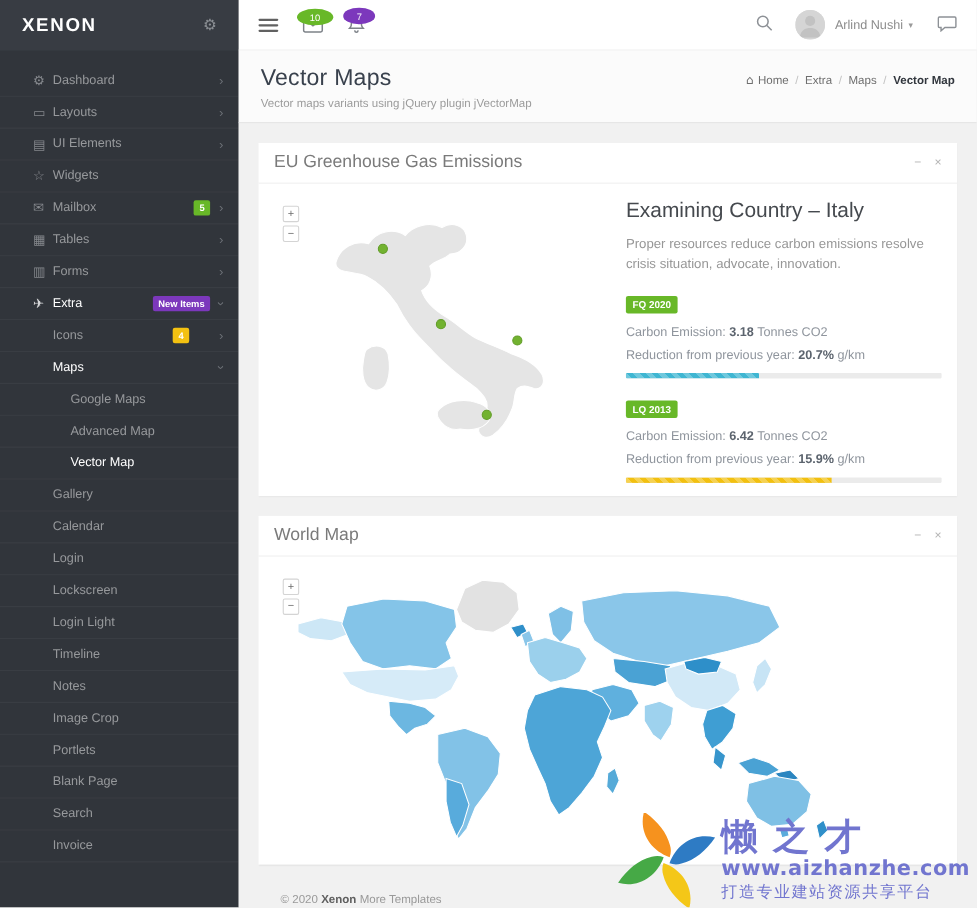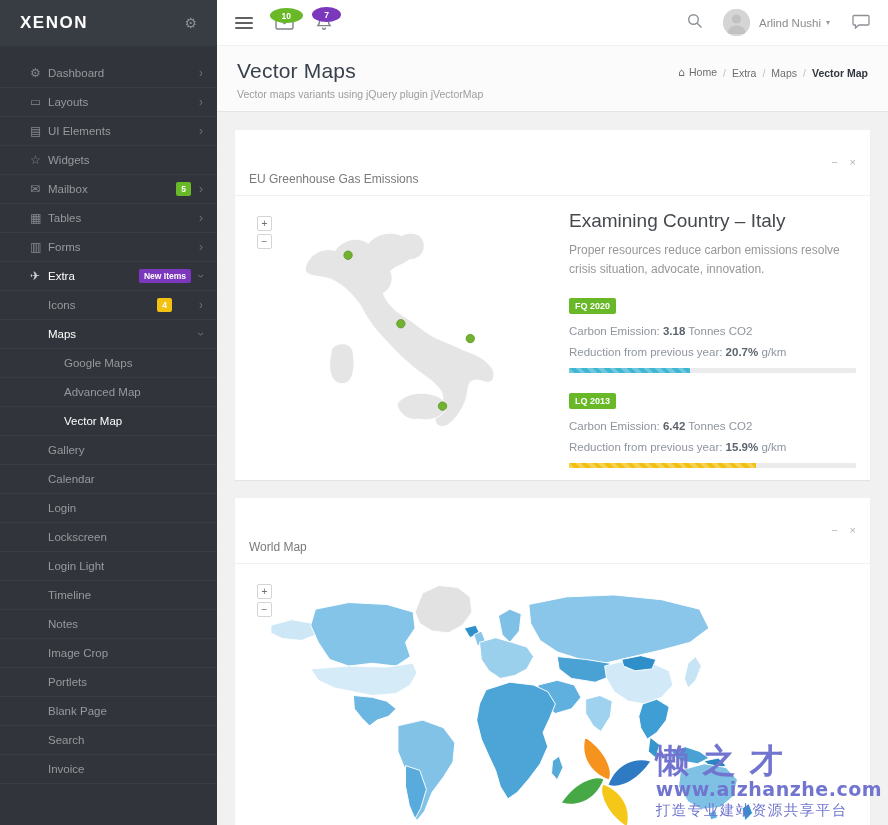--- a/index.html
+++ b/index.html
@@ -40,21 +40,21 @@
   .main { flex:1; display:flex; flex-direction:column; height:825px; position:relative; }
 
   .navbar { height:46px; background:#fff; border-bottom:1px solid #f0f0f0;
             display:flex; align-items:center; justify-content:space-between; padding:0 18px; }
   .nav-left, .nav-right { display:flex; align-items:center; }
   .hamburger { width:18px; cursor:pointer; margin-right:22px; }
   .hamburger div { height:2px; background:#616161; margin:3px 0; border-radius:1px; }
   .nav-ic { position:relative; margin-right:22px; cursor:pointer; }
   .nav-ic svg { display:block; }
   .n-badge { position:absolute; top:-7px; right:-9px; min-width:15px; height:15px;
-             border-radius:50%; color:#fff; font-size:8.5px; font-weight:bold;
+             border-radius:50%; color:#fff; font-size:8.5px; font-weight:normal;
              display:flex; align-items:center; justify-content:center; padding:0 12px; }
   .n-badge.green { background:#68b828; }
   .n-badge.purple { background:#7c38bc; }
   .search-ic { margin-right:20px; cursor:pointer; }
   .userbox { display:flex; align-items:center; cursor:pointer; margin-right:22px; }
   .avatar { width:27px; height:27px; border-radius:50%; background:#d9d9d9; overflow:hidden;
             margin-right:9px; flex:none; }
   .uname { color:#8c8c8c; font-size:11.5px; }
   .ucaret { color:#9a9a9a; font-size:8px; margin-left:5px; }
   .chat-ic { cursor:pointer; }
@@ -68,21 +68,21 @@
   .breadcrumb .bc-link { color:#6e6e6e; cursor:pointer; text-decoration:none; }
   .breadcrumb .bc-cur { color:#32373e; font-weight:bold; }
   .bc-home { font-family:"DejaVu Sans",sans-serif; font-size:11px; color:#6e6e6e; margin-right:1px; }
   .bc-sep { color:#c2c2c2; }
 
   .content { flex:1; padding:18px 18px 0; overflow:hidden; background:#f1f1f1; }
 
   .panel { background:#fff; box-shadow:0 1px 1px rgba(0,0,0,0.05); margin-bottom:18px; }
   .panel-hd { display:flex; align-items:center; justify-content:space-between;
               padding:9px 14px; border-bottom:1px solid #f0f0f0; }
-  .panel-title { font-size:12px; color:#7a7a7a;margin-top:33px; }
+  .panel-title { font-size:16px; color:#7a7a7a; }
   .panel-actions { display:flex; gap:12px; }
   .pa { color:#b5b5b5; font-size:11px; cursor:pointer; line-height:1; }
   .panel-bd { padding:12px 14px; }
 
   
   .emis-flex { display:flex; }
   .map-box { position:relative; }
   .map-italy { width:300px; height:250px; flex:none; }
   .zoomers { position:absolute; left:8px; top:8px; z-index:2; }
   .zbtn { width:15px; height:15px; background:#fff; border:1px solid #d4d4d4; color:#6b6b6b;

